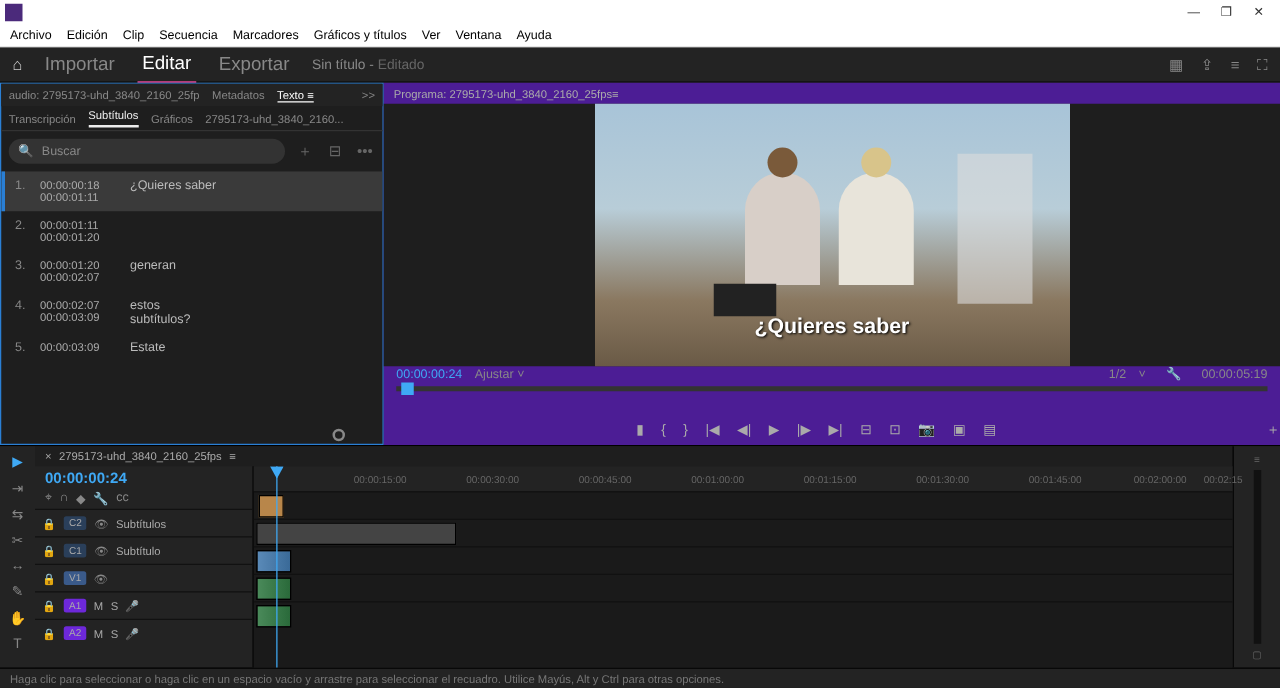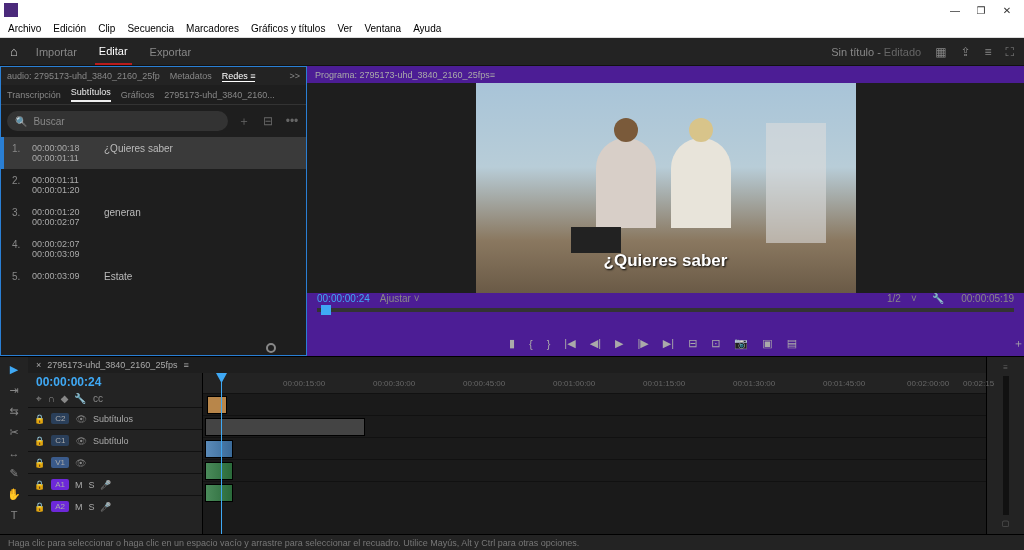--- a/index.html
+++ b/index.html
@@ -4,23 +4,23 @@
 <style>
 *{margin:0;padding:0;box-sizing:border-box;font-family:"Segoe UI",Arial,sans-serif;user-select:none}
 body{background:#232323;color:#ccc;font-size:11px;width:1024px;height:550px;overflow:hidden;display:flex;flex-direction:column}
 .titlebar{background:#fff;height:20px;display:flex;align-items:center;padding:0 4px;color:#000;font-size:10px}
 .titlebar .icon{width:14px;height:14px;background:#4b2a7b;margin-right:6px}
 .titlebar .spacer{flex:1}
 .titlebar .wbtn{width:26px;text-align:center;font-size:10px;color:#333}
 .menubar{background:#fff;height:18px;display:flex;align-items:center;padding:0 8px;color:#000;font-size:10px;gap:12px;border-bottom:1px solid #ddd}
 .topbar{background:#232323;height:28px;display:flex;align-items:center;padding:0 10px;gap:14px;border-bottom:1px solid #111}
 .topbar .home{color:#ccc;font-size:13px}
-.topbar .tab{color:#888;font-size:11px;padding:6px 4px}
-.topbar .tab.active{color:#fff;border-bottom:2px solid #b91c1c}
-.topbar .center{flex:1;text-align:right;color:#888;font-size:11px}
+.topbar .tab{color:#888;font-size:15px;padding:6px 4px}
+.topbar .tab.active{color:#fff;border-bottom:2px solid #ec4899}
+.topbar .center{flex:1;text-align:left;color:#888;font-size:11px}
 .topbar .right{display:flex;gap:14px;color:#888}
 .topbar .right span{font-size:12px}
 .main{flex:1;display:flex;overflow:hidden}
 .leftpanel{width:307px;background:#1e1e1e;border:1px solid #2a7fd4;display:flex;flex-direction:column}
 .leftpanel .srcbar{height:18px;background:#232323;display:flex;align-items:center;padding:0 6px;font-size:9px;color:#888;gap:10px}
 .leftpanel .srcbar .active{color:#fff;border-bottom:1px solid #fff}
 .leftpanel .tabs{height:20px;display:flex;align-items:center;padding:0 6px;font-size:9px;color:#888;gap:10px;border-bottom:1px solid #333}
 .leftpanel .tabs .active{color:#eee;border-bottom:2px solid #eee;padding-bottom:3px}
 .leftpanel .searchrow{display:flex;align-items:center;padding:6px;gap:8px}
 .leftpanel .search{flex:1;background:#333;border-radius:10px;height:20px;display:flex;align-items:center;padding:0 8px;color:#888;font-size:10px}
@@ -123,21 +123,21 @@
     <span>≡</span>
     <span>⛶</span>
   </div>
 </div>
 
 <div class="main">
   <div class="leftpanel">
     <div class="srcbar">
       <span>audio: 2795173-uhd_3840_2160_25fp</span>
       <span>Metadatos</span>
-      <span class="active"><span>Redes</span> ≡</span>
+      <span class="active"><span>Texto</span> ≡</span>
       <span style="margin-left:auto">&gt;&gt;</span>
     </div>
     <div class="tabs">
       <span>Transcripción</span>
       <span class="active">Subtítulos</span>
       <span>Gráficos</span>
       <span>2795173-uhd_3840_2160...</span>
     </div>
     <div class="searchrow">
       <div class="search">
@@ -170,20 +170,24 @@
             <div>00:00:01:20</div>
             <div>00:00:02:07</div>
           </div>
         <div class="txt">generan</div>
       </div>
       <div class="subitem">
         <div class="num">4.</div>
         <div class="times">
             <div>00:00:02:07</div>
             <div>00:00:03:09</div>
+          </div>
+        <div class="txt">
+            <div>estos</div>
+            <div>subtítulos?</div>
           </div>
       </div>
       <div class="subitem">
         <div class="num">5.</div>
         <div class="times">
             <div>00:00:03:09</div>
             <div></div>
           </div>
         <div class="txt">Estate</div>
       </div>

